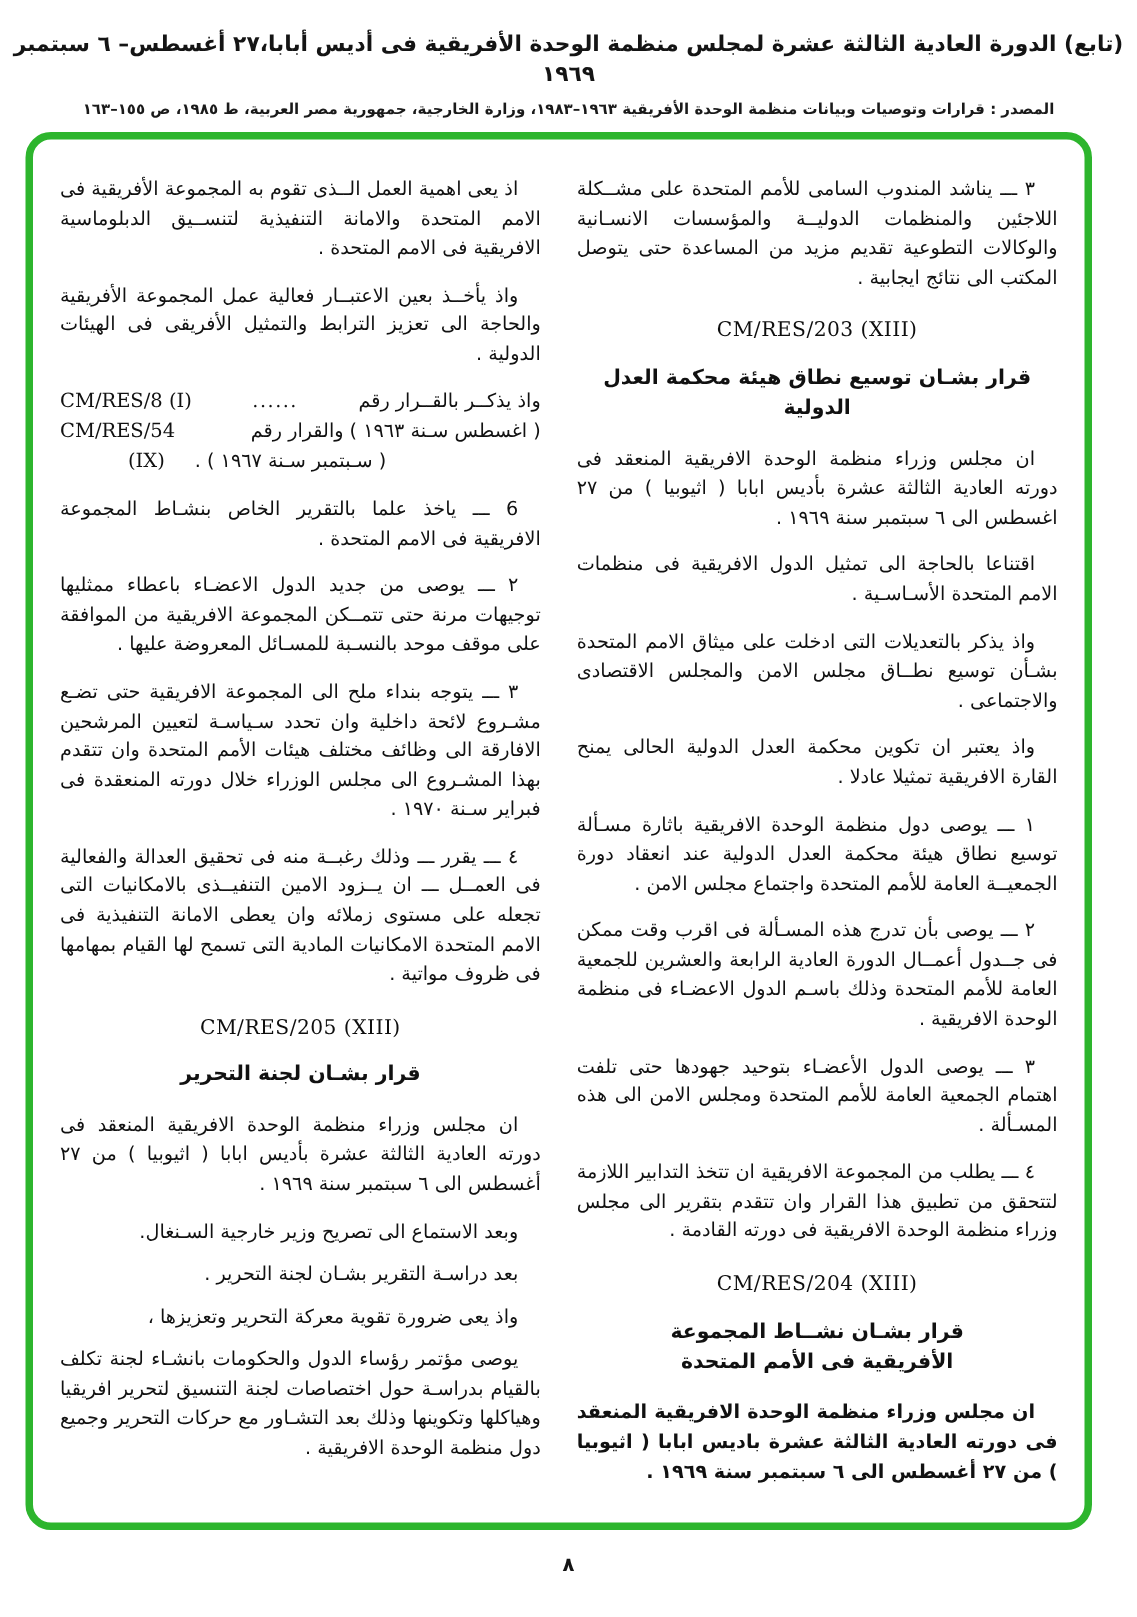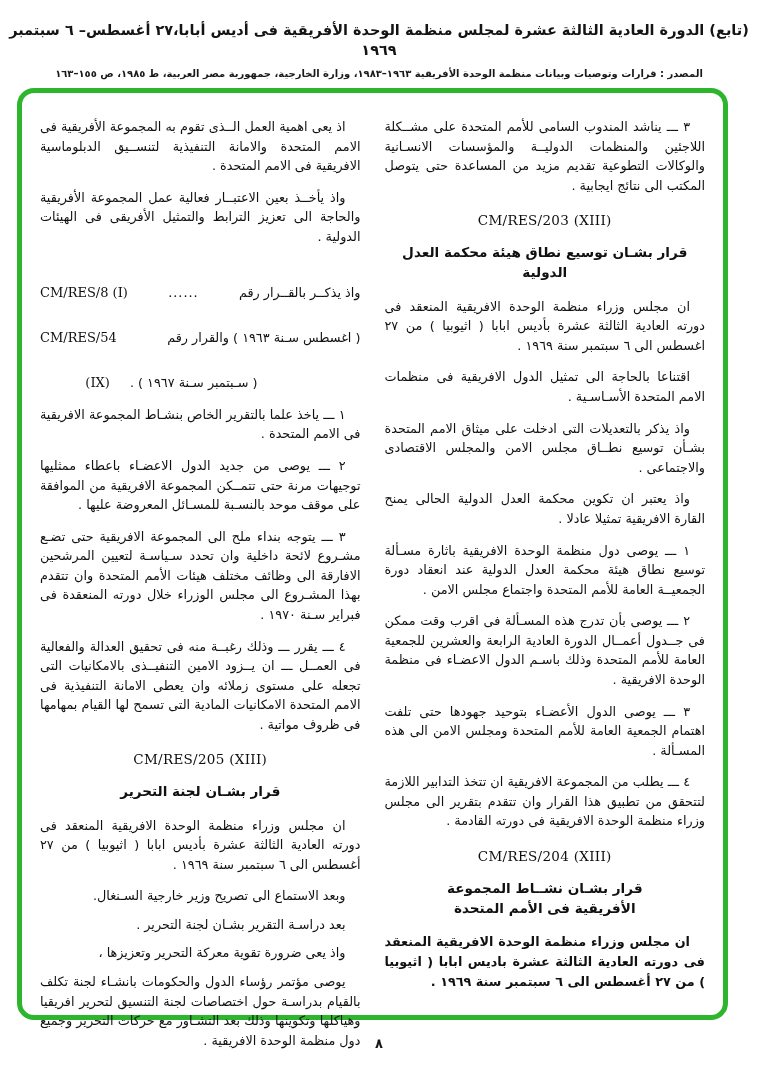--- a/index.html
+++ b/index.html
@@ -33,24 +33,24 @@
     direction:ltr;text-align:center;font-family:"DejaVu Serif",serif;
     font-size:13.5px;letter-spacing:.3px;margin:15px 0 11px 0;color:#0e0e0e;
   }
   .res-heading{
     font-weight:bold;text-align:center;text-indent:0;
     font-size:13.6px;margin:2px 0 14px 0;line-height:1.5;
   }
   
   .recalls{margin:0 0 12px 0;}
   .recalls-line{display:flex;justify-content:space-between;direction:ltr;align-items:baseline;}
-  .recalls-line.centered{justify-content:center;gap:20px;padding-left:0;margin-right:18%;align-items:flex-end;}
+  .recalls-line.centered{justify-content:center;gap:20px;padding-left:0;margin-right:18%;}
   .lat{font-family:"DejaVu Serif",serif;direction:ltr;unicode-bidi:embed;font-size:13px;white-space:nowrap;}
   .dots{font-family:"DejaVu Serif",serif;letter-spacing:1px;}
-  .ar-seg{direction:rtl;unicode-bidi:embed;margin-top:25px;}
+  .ar-seg{direction:rtl;unicode-bidi:embed;}
   
   .page-number{
     position:absolute;left:0;top:1036px;width:758px;
     text-align:center;font-size:13px;font-weight:bold;direction:rtl;
   }
 </style>
 </head>
 <body>
 
 <div class="doc-header">
@@ -99,21 +99,21 @@
         <div class="recalls-line">
           <span class="lat">CM/RES/54</span>
           <span class="ar-seg">( اغسطس سـنة ١٩٦٣ ) والقرار رقم</span>
         </div>
         <div class="recalls-line centered">
           <span class="lat">(IX)</span>
           <span class="ar-seg">( سـبتمبر سـنة ١٩٦٧ ) .</span>
         </div>
       </div>
 
-      <p class="par">١ ـــ ياخذ علما بالتقرير الخاص بنشـاط المجموعة الافريقية فى الامم المتحدة .</p>
+      <p class="par">6 ـــ ياخذ علما بالتقرير الخاص بنشـاط المجموعة الافريقية فى الامم المتحدة .</p>
       <p class="par">٢ ـــ يوصى من جديد الدول الاعضـاء باعطاء ممثليها توجيهات مرنة حتى تتمــكن المجموعة الافريقية من الموافقة على موقف موحد بالنسـبة للمسـائل المعروضة عليها .</p>
       <p class="par">٣ ـــ يتوجه بنداء ملح الى المجموعة الافريقية حتى تضـع مشـروع لائحة داخلية وان تحدد سـياسـة لتعيين المرشحين الافارقة الى وظائف مختلف هيئات الأمم المتحدة وان تتقدم بهذا المشـروع الى مجلس الوزراء خلال دورته المنعقدة فى فبراير سـنة ١٩٧٠ .</p>
       <p class="par">٤ ـــ يقرر ـــ وذلك رغبــة منه فى تحقيق العدالة والفعالية فى العمــل ـــ ان يــزود الامين التنفيــذى بالامكانيات التى تجعله على مستوى زملائه وان يعطى الامانة التنفيذية فى الامم المتحدة الامكانيات المادية التى تسمح لها القيام بمهامها فى ظروف مواتية .</p>
 
       <div class="res-code">CM/RES/205 (XIII)</div>
       <div class="res-heading">قرار بشـان لجنة التحرير</div>
 
       <p class="par">ان مجلس وزراء منظمة الوحدة الافريقية المنعقد فى دورته العادية الثالثة عشرة بأديس ابابا ( اثيوبيا ) من ٢٧ أغسطس الى ٦ سبتمبر سنة ١٩٦٩ .</p>
       <p class="par single">وبعد الاستماع الى تصريح وزير خارجية السـنغال.</p>
       <p class="par single">بعد دراسـة التقرير بشـان لجنة التحرير .</p>

